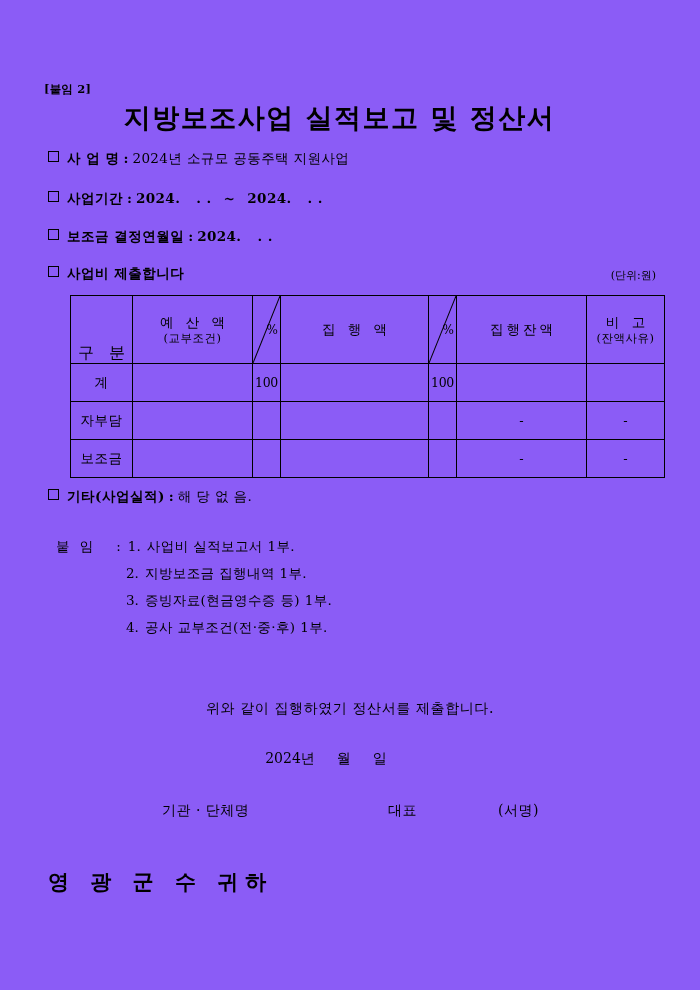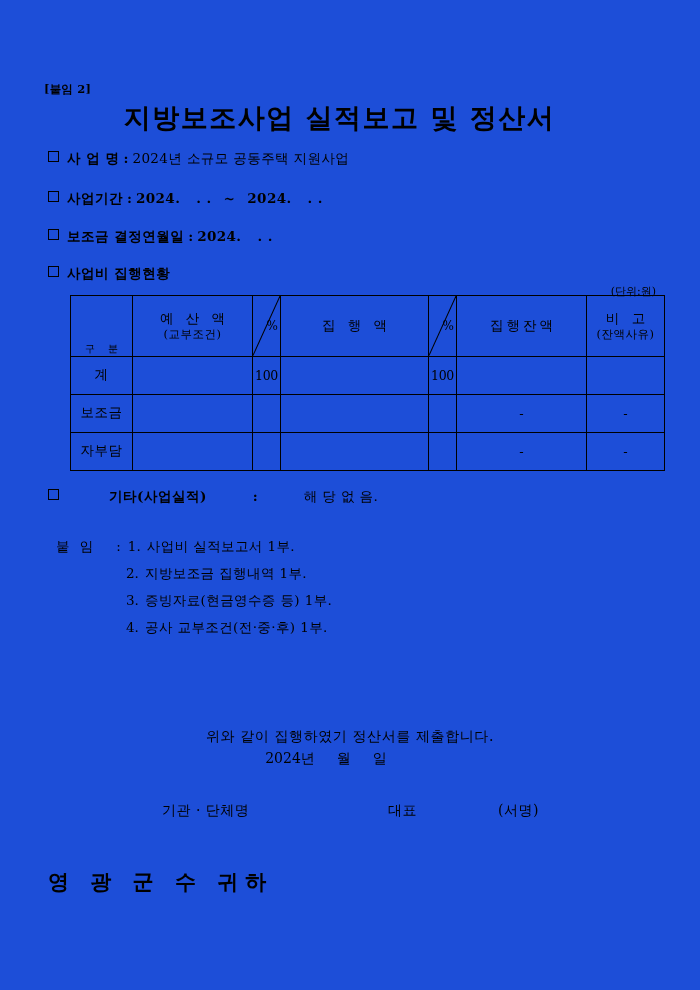--- a/index.html
+++ b/index.html
@@ -8,21 +8,21 @@
     background: #ffffff;
   }
   body {
     font-family: "DejaVu Serif", "Liberation Serif", serif;
     color: #000000;
   }
   .page {
     position: relative;
     width: 700px;
     height: 990px;
-    background: #1d4ed8;
+    background: #8b5cf6;
     overflow: hidden;
     box-sizing: border-box;
   }
 
   
   .attach-tag {
     position: absolute;
     left: 44px;
     top: 82px;
     font-size: 11.5px;
@@ -82,27 +82,27 @@
   }
   .dots {
     letter-spacing: 0.4px;
     font-weight: bold;
   }
 
   #line-project-name { top: 150px; }
   #line-project-period { top: 190px; }
   #line-decision-date { top: 228px; }
   #line-budget-status { top: 265px; }
-  #line-etc { top: 488px; gap: 42px; }
+  #line-etc { top: 488px; }
 
   
   .unit-note {
     position: absolute;
     right: 44px;
-    top: 284px;
+    top: 268px;
     font-size: 11px;
     white-space: nowrap;
   }
 
   
   .budget-table-wrap {
     position: absolute;
     left: 70px;
     top: 295px;
     width: 572px;
@@ -145,21 +145,21 @@
   }
   .th-sub {
     display: block;
     font-size: 11.5px;
     line-height: 1.25;
     letter-spacing: 0.5px;
   }
   .th-gubun {
     letter-spacing: 5px;
     text-indent: 5px;
-    font-size: 10px;
+    font-size: 16px;
     margin-top: 47px;
   }
   .th-remain {
     letter-spacing: 3px;
     text-indent: 3px;
     font-size: 13.5px;
   }
 
   
   .pct-cell {
@@ -223,21 +223,21 @@
     margin-left: 0;
   }
   .attach-item-text {
     letter-spacing: 0.4px;
   }
 
   
   .closing {
     position: absolute;
     left: 0;
-    top: 728px;
+    top: 700px;
     width: 700px;
     text-align: center;
     font-size: 14px;
     letter-spacing: 0.6px;
     white-space: nowrap;
   }
   .date-line {
     position: absolute;
     left: 0;
     top: 750px;
@@ -318,21 +318,21 @@
     <span class="chk"></span>
     <span class="fld-label">보조금 결정연월일</span>
     <span class="fld-sep">:</span>
     <span class="fld-value-b">2024.</span>
     <span style="display:inline-block;width:16px"></span>
     <span class="dots">.        .</span>
   </div>
 
   <div class="field-line" id="line-budget-status">
     <span class="chk"></span>
-    <span class="fld-label">사업비 집행현황</span>
+    <span class="fld-label">사업비 제출합니다</span>
   </div>
 
   <div class="unit-note">(단위:원)</div>
 
   <div class="budget-table-wrap">
     <table class="budget">
       <colgroup>
         <col class="col-gubun">
           <col class="col-budget">
           <col class="col-pct1">
@@ -378,30 +378,30 @@
         <tr>
           <td><span class="row-label">계</span></td>
           <td><span class="cell-val"></span></td>
           <td><span class="cell-val">100</span></td>
           <td><span class="cell-val"></span></td>
           <td><span class="cell-val">100</span></td>
           <td><span class="cell-dash"></span></td>
           <td><span class="cell-dash"></span></td>
         </tr>
         <tr>
-          <td><span class="row-label">보조금</span></td>
+          <td><span class="row-label">자부담</span></td>
           <td><span class="cell-val"></span></td>
           <td><span class="cell-val"></span></td>
           <td><span class="cell-val"></span></td>
           <td><span class="cell-val"></span></td>
           <td><span class="cell-dash">-</span></td>
           <td><span class="cell-dash">-</span></td>
         </tr>
         <tr>
-          <td><span class="row-label">자부담</span></td>
+          <td><span class="row-label">보조금</span></td>
           <td><span class="cell-val"></span></td>
           <td><span class="cell-val"></span></td>
           <td><span class="cell-val"></span></td>
           <td><span class="cell-val"></span></td>
           <td><span class="cell-dash">-</span></td>
           <td><span class="cell-dash">-</span></td>
         </tr>
       </tbody>
     </table>
   </div>

